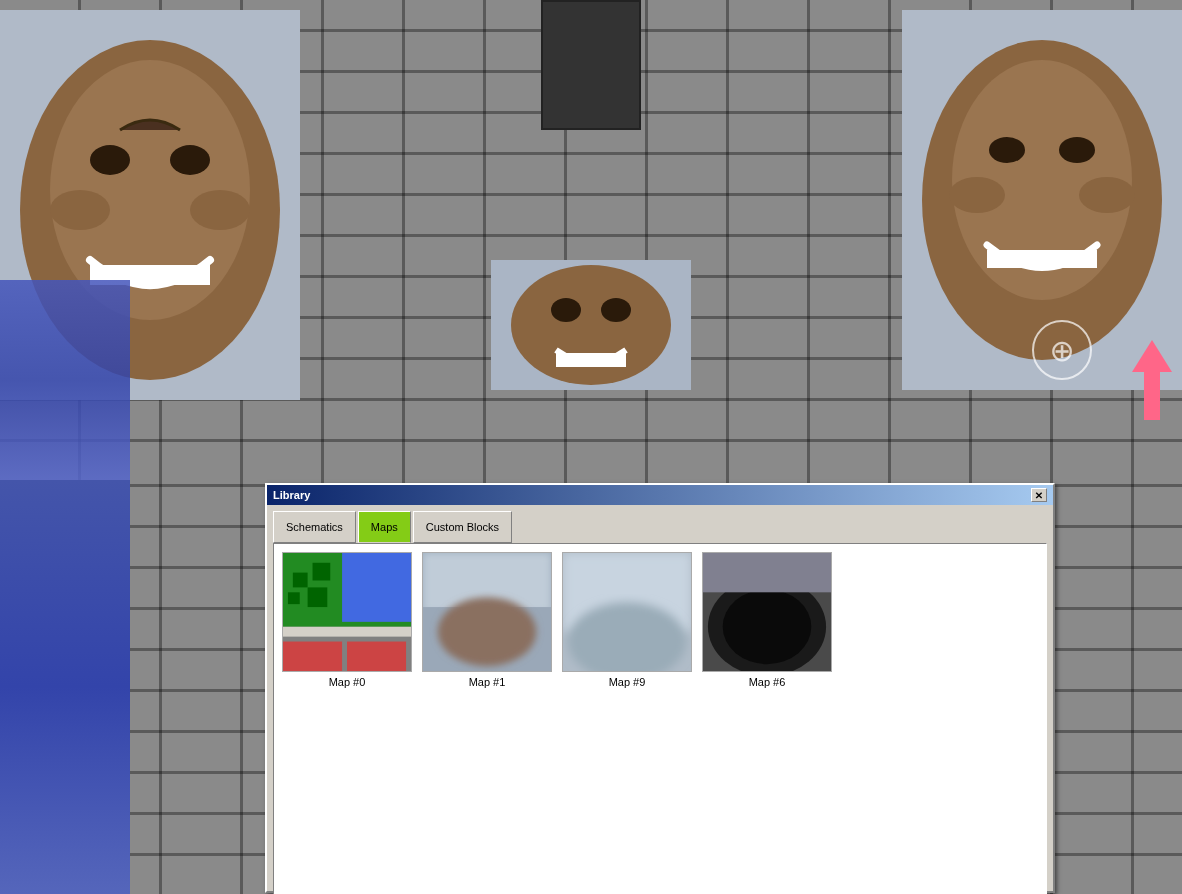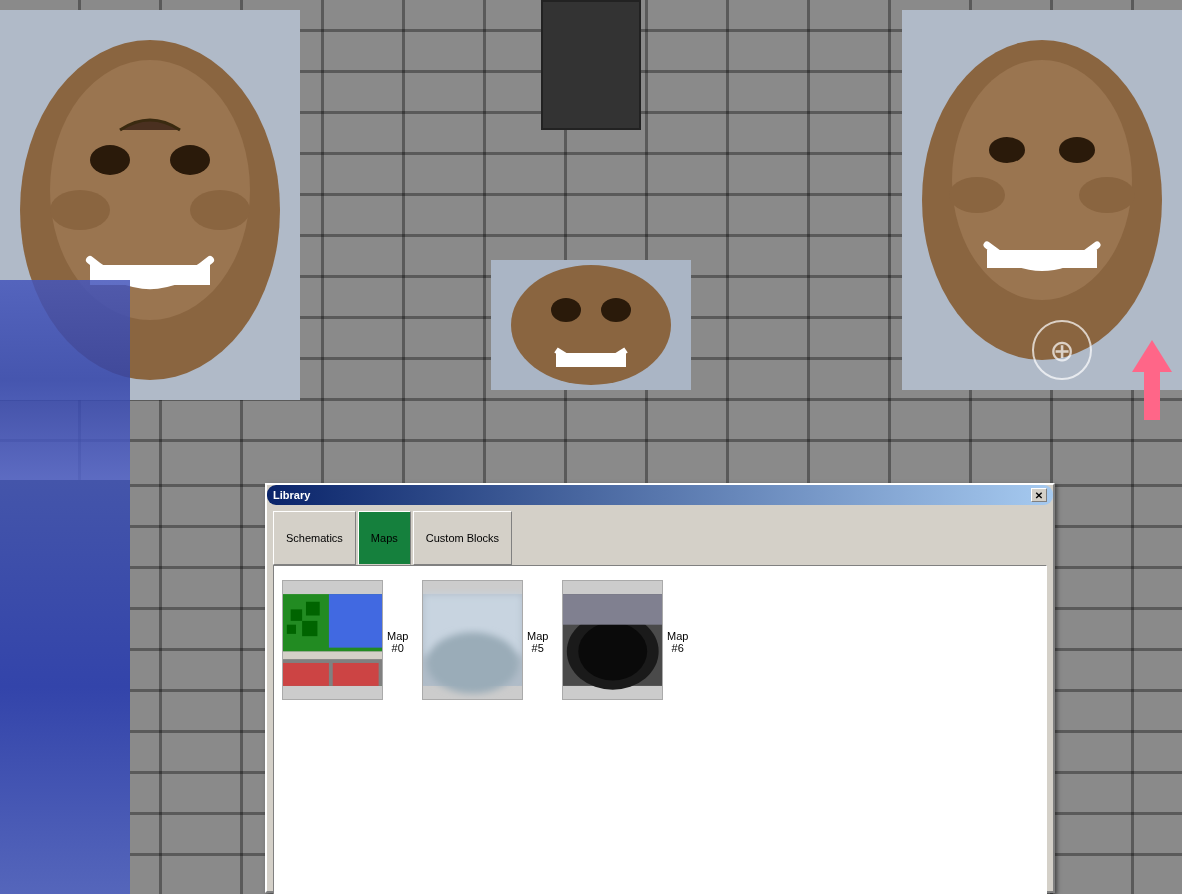--- a/index.html
+++ b/index.html
@@ -134,21 +134,20 @@
     .dialog-titlebar {
       background: linear-gradient(to right, #0a246a, #a6caf0);
       color: white;
       padding: 3px 6px;
       font-size: 11px;
       font-weight: bold;
       display: flex;
       align-items: center;
       justify-content: space-between;
       height: 20px;
-      border-radius: 9px;
     }
 
     .dialog-close-btn {
       width: 16px; height: 14px;
       background: #d4d0c8;
       border: 1px solid;
       border-top-color: #ffffff;
       border-left-color: #ffffff;
       border-bottom-color: #808080;
       border-right-color: #808080;
@@ -164,35 +163,35 @@
     }
 
     
     .tabs {
       display: flex;
       margin-bottom: 0;
       position: relative;
     }
 
     .tab {
-      padding: 20px 12px;
+      padding: 9px 12px;
       background: #d4d0c8;
       border: 1px solid;
       border-top-color: #ffffff;
       border-left-color: #ffffff;
       border-bottom-color: #808080;
       border-right-color: #808080;
       font-size: 11px;
       cursor: pointer;
       margin-right: 2px;
       position: relative;
     }
 
     .tab.active {
-      background: #15803d;
+      background: #84cc16;
       border-bottom-color: #d4d0c8;
       z-index: 1;
       padding-bottom: 4px;
     }
 
     .tab-content {
       background: #ffffff;
       border: 1px solid;
       border-top-color: #808080;
       border-left-color: #808080;
@@ -203,24 +202,23 @@
       overflow-y: auto;
       display: flex;
       flex-wrap: wrap;
       gap: 10px;
       align-content: flex-start;
     }
 
     
     .map-item {
       display: flex;
-      flex-direction: row;
+      flex-direction: column;
       align-items: center;
       width: 130px;
-      margin-top: 6px;
     }
 
     .map-thumbnail {
       width: 130px;
       height: 120px;
       border: 1px solid #aaa;
       overflow: hidden;
       display: flex; align-items: center; justify-content: center;
       background: #ccc;
     }
@@ -356,38 +354,54 @@
 
             <rect x="10" y="20" width="15" height="15" fill="#006400"></rect>
             <rect x="30" y="10" width="18" height="18" fill="#006400"></rect>
             <rect x="5" y="40" width="12" height="12" fill="#006400"></rect>
             <rect x="25" y="35" width="20" height="20" fill="#006400"></rect>
           </svg>
         </div>
         <div class="map-label">Map #0</div>
       </div>
 
+      <div class="map-item">
+        <div class="map-thumbnail">
+          <svg viewBox="0 0 130 120" width="130" height="120" xmlns="http://www.w3.org/2000/svg">
+            <defs>
+              <filter id="blur1">
+                  <feGaussianBlur stdDeviation="4"></feGaussianBlur>
+                </filter>
+            </defs>
+            <rect width="130" height="120" fill="#a0b0c0"></rect>
+            <rect x="0" y="0" width="130" height="60" fill="#c0ccd8" filter="url(#blur1)"></rect>
+            <rect x="0" y="55" width="130" height="65" fill="#9aa8b8"></rect>
+            <ellipse cx="65" cy="80" rx="50" ry="35" fill="#8a7060" filter="url(#blur1)"></ellipse>
+          </svg>
+        </div>
+        <div class="map-label">Map #1</div>
+      </div>
 
 
 
 
       <div class="map-item">
         <div class="map-thumbnail">
           <svg viewBox="0 0 130 120" width="130" height="120" xmlns="http://www.w3.org/2000/svg">
             <defs>
               <filter id="blur5">
                   <feGaussianBlur stdDeviation="5"></feGaussianBlur>
                 </filter>
             </defs>
             <rect width="130" height="120" fill="#b0bcc8"></rect>
             <rect x="0" y="0" width="130" height="80" fill="#c8d4e0" filter="url(#blur5)"></rect>
             <ellipse cx="65" cy="90" rx="60" ry="40" fill="#9aacb8" filter="url(#blur5)"></ellipse>
           </svg>
         </div>
-        <div class="map-label">Map #5</div>
+        <div class="map-label">Map #9</div>
       </div>
 
       <div class="map-item">
         <div class="map-thumbnail">
           <svg viewBox="0 0 130 120" width="130" height="120" xmlns="http://www.w3.org/2000/svg">
             <rect width="130" height="120" fill="#4a4a4a"></rect>
             <ellipse cx="65" cy="75" rx="60" ry="50" fill="#1a1a1a"></ellipse>
             <ellipse cx="65" cy="75" rx="45" ry="38" fill="#0a0a0a"></ellipse>
             <rect x="0" y="0" width="130" height="40" fill="#808090"></rect>
           </svg>

